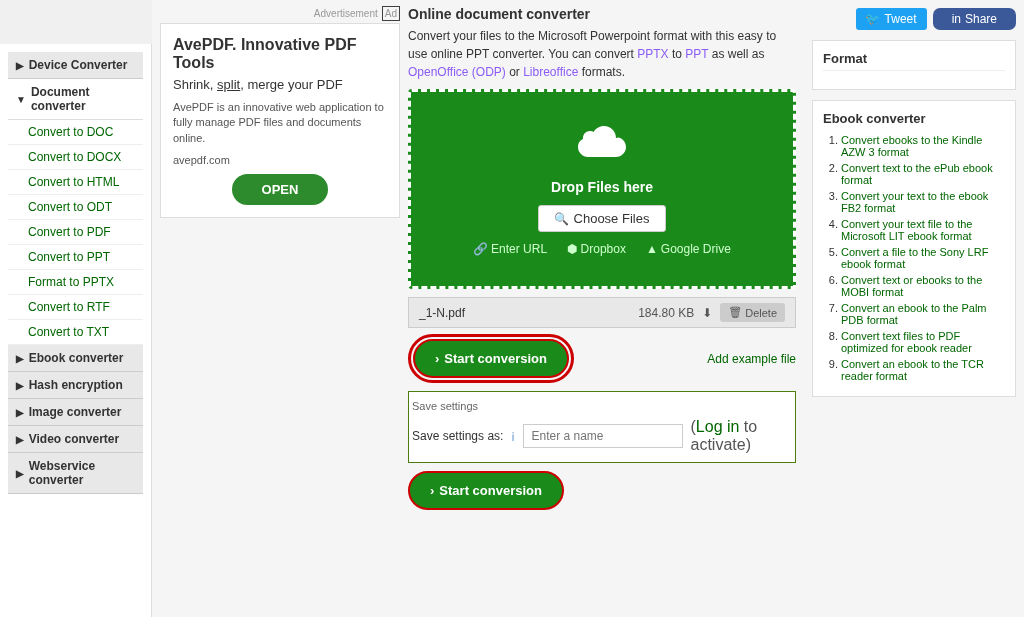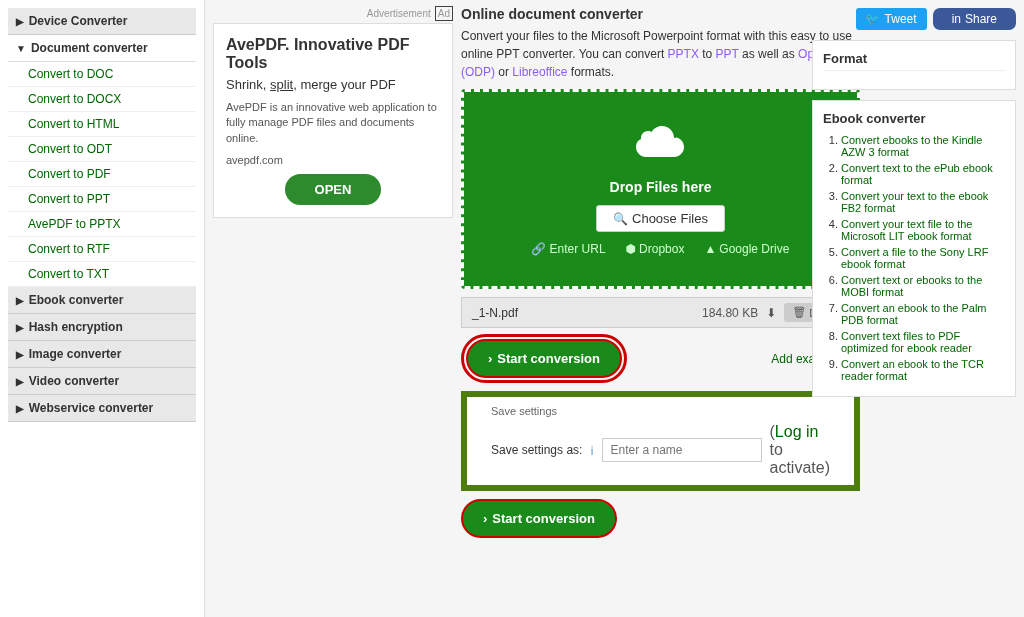--- a/index.html
+++ b/index.html
@@ -1,21 +1,21 @@
 <!DOCTYPE html>
 <html><head>
   <meta charset="utf-8">
   <style>
     * { box-sizing: border-box; margin: 0; padding: 0; }
     body { font-family: Arial, sans-serif; font-size: 12px; background: #f0f0f0; color: #333; }
     
     .layout { display: flex; width: 1024px; min-height: 617px; }
     
     
-    .sidebar { width: 205px; background: #fff; border-right: 1px solid #ddd; flex-shrink: 0; padding: 8px; }
+    .sidebar { width: 152px; background: #fff; border-right: 1px solid #ddd; flex-shrink: 0; padding: 8px; margin-top: 44px; }
     .sidebar-section-header { display: flex; align-items: center; padding: 6px 8px; cursor: pointer; font-size: 12px; font-weight: bold; color: #333; background: #e8e8e8; border-bottom: 1px solid #ccc; }
     .sidebar-section-header .arrow { margin-right: 5px; font-size: 10px; }
     .sidebar-item { padding: 5px 8px 5px 20px; cursor: pointer; color: #006600; font-size: 12px; border-bottom: 1px solid #eee; }
     .sidebar-section-header.collapsed .arrow::before { content: "▶"; }
     .sidebar-sub-header { display: flex; align-items: center; padding: 6px 8px; cursor: pointer; font-size: 12px; font-weight: bold; color: #333; background: #fff; border-bottom: 1px solid #ddd; }
     .sidebar-sub-header .arrow { margin-right: 5px; font-size: 10px; color: #333; }
     .sidebar-sub-header.expanded .arrow::before { content: "▼"; }
 
     
     .main-content { flex: 1; padding: 0; background: #f5f5f5; overflow: hidden; }
@@ -55,21 +55,21 @@
     .file-size { font-size: 12px; color: #555; }
     .delete-btn { background: #ccc; color: #555; border: none; padding: 3px 8px; border-radius: 3px; cursor: pointer; font-size: 11px; display: flex; align-items: center; gap: 3px; }
     
     
     .start-btn { background: #1a8a1a; color: #fff; border: 2px solid #cc0000; border-radius: 25px; padding: 10px 20px; font-size: 13px; font-weight: bold; cursor: pointer; display: inline-flex; align-items: center; gap: 5px; }
     
     .conversion-row { display: flex; align-items: center; justify-content: space-between; margin-bottom: 8px; }
     .add-example { font-size: 12px; color: #006600; cursor: pointer; text-decoration: none; }
     
     
-    .save-settings { border: 6px solid #4d7c0f; padding: 8px 24px; margin-bottom: 8px; background: #fff; }
+    .save-settings { border: 1px solid #4d7c0f; padding: 8px 3px; margin-bottom: 8px; background: #fff; }
     .save-settings-title { font-size: 11px; color: #666; margin-bottom: 6px; }
     .save-settings-row { display: flex; align-items: center; gap: 8px; }
     .save-label { font-size: 12px; color: #333; white-space: nowrap; }
     .info-icon { color: #6699cc; cursor: pointer; font-size: 12px; }
     .save-input { border: 1px solid #ccc; padding: 4px 8px; font-size: 12px; color: #aaa; width: 160px; }
     .log-in-text { font-size: 16px; color: #555; }
     .log-in-text a { color: #006600; }
     
     
     .right-panel { width: 220px; padding: 8px; flex-shrink: 0; }
@@ -113,21 +113,21 @@
     <div class="sidebar-sub-header expanded">
       <span class="arrow"></span>
       <span>Document converter</span>
     </div>
     <div class="sidebar-item">Convert to DOC</div>
     <div class="sidebar-item">Convert to DOCX</div>
     <div class="sidebar-item">Convert to HTML</div>
     <div class="sidebar-item">Convert to ODT</div>
     <div class="sidebar-item">Convert to PDF</div>
     <div class="sidebar-item">Convert to PPT</div>
-    <div class="sidebar-item">AvePDF to PPTX</div>
+    <div class="sidebar-item">Format to PPTX</div>
     <div class="sidebar-item">Convert to RTF</div>
     <div class="sidebar-item">Convert to TXT</div>
 
     <div class="sidebar-section-header collapsed">
       <span class="arrow"></span>
       <span>Ebook converter</span>
     </div>
 
     <div class="sidebar-section-header collapsed">
       <span class="arrow"></span>

